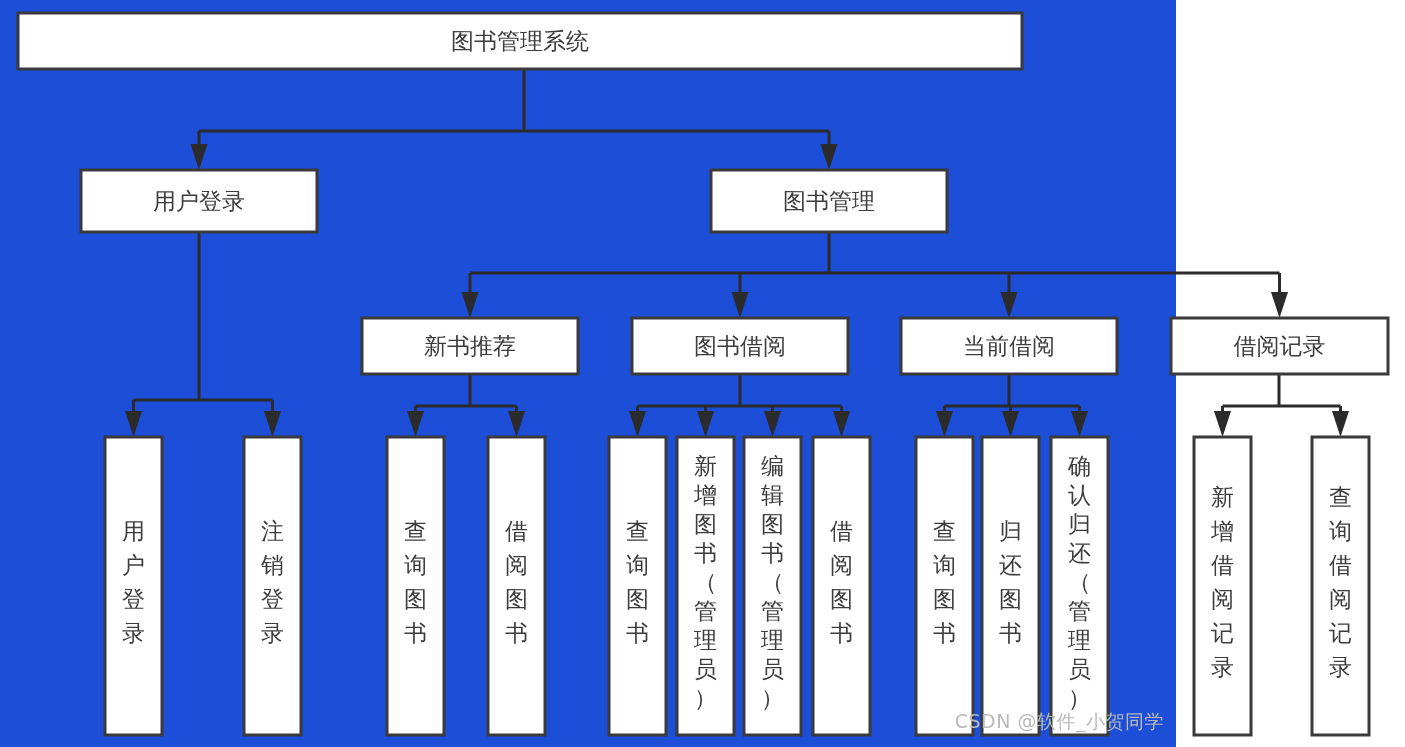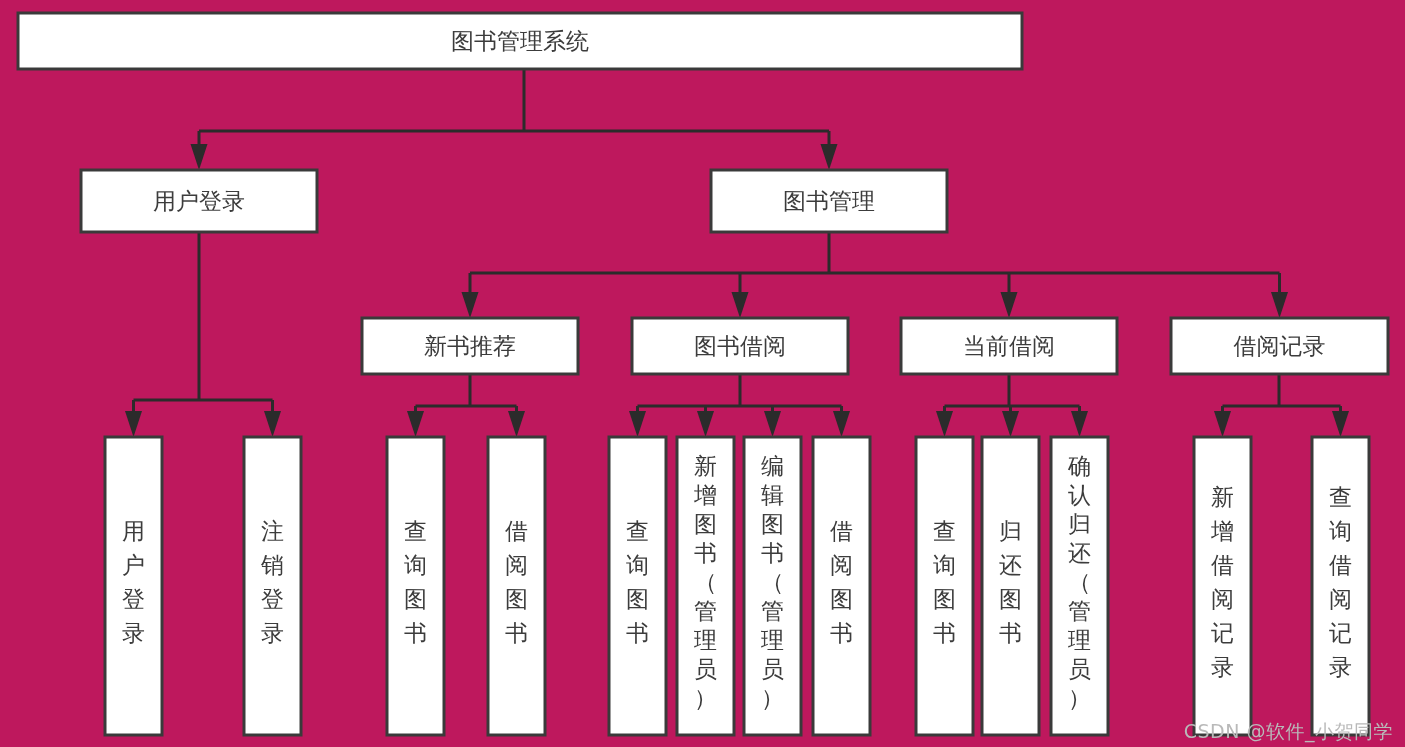--- a/index.html
+++ b/index.html
@@ -8,23 +8,23 @@
     background: #ffffff;
   }
   body {
     width: 1405px;
     height: 747px;
     font-family: "DejaVu Sans", "Liberation Sans", sans-serif;
     overflow: hidden;
   }
   #diagram-root {
     position: relative;
-    width: 1405px;
+    width: 1176px;
     height: 747px;
-    background: #be185d;
+    background: #1d4ed8;
   }
   svg#tree-svg {
     position: absolute;
     left: 0;
     top: 0;
     width: 1405px;
     height: 747px;
   }
   .node-box {
     fill: #ffffff;
@@ -50,21 +50,21 @@
   }
   .node-label-vertical {
     fill: #3c3c3c;
     font-family: "DejaVu Sans", "Liberation Sans", sans-serif;
     font-size: 23px;
     text-anchor: middle;
   }
   .watermark {
     position: absolute;
     right: 12px;
-    bottom: 2px;
+    bottom: 12px;
     font-family: "DejaVu Sans", "Liberation Sans", sans-serif;
     font-size: 19px;
     color: #b9b9b9;
     white-space: nowrap;
     letter-spacing: 0.5px;
   }
 </style>
 </head>
 <body>
 

